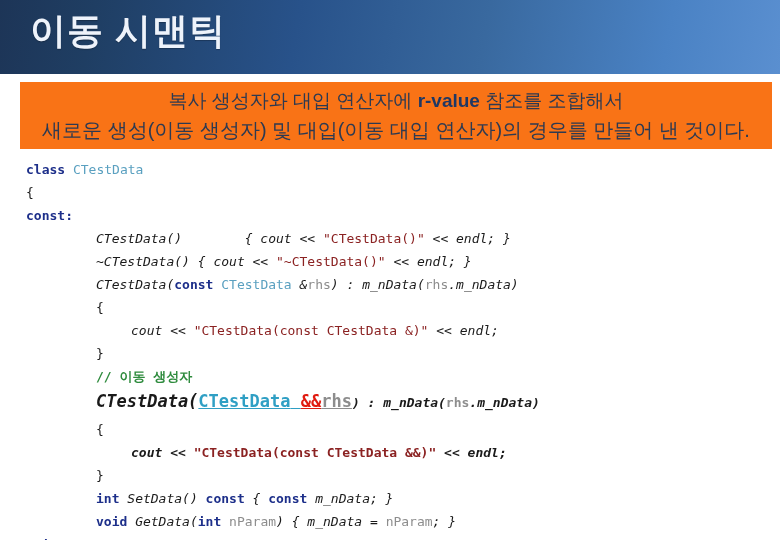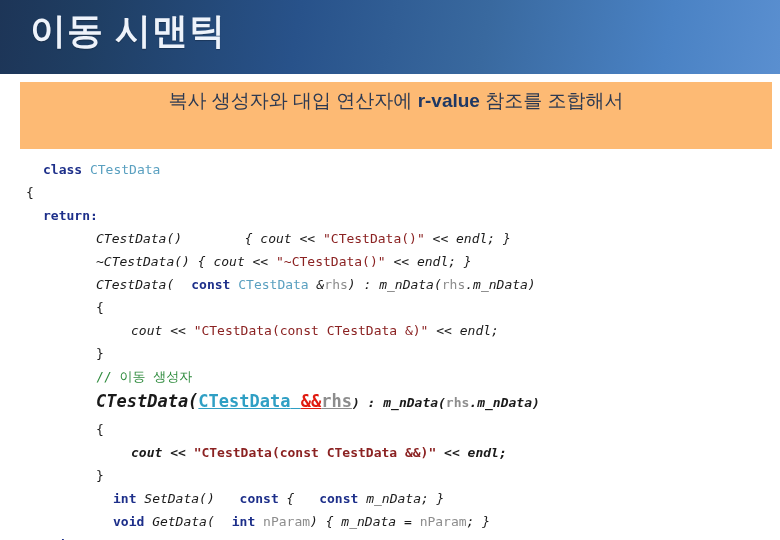--- a/index.html
+++ b/index.html
@@ -35,21 +35,21 @@
     letter-spacing: 1px;
     white-space: nowrap;
     text-shadow: 0 1px 1px rgba(0,0,0,.25);
   }
 
   
   #callout-band {
     position: absolute;
     left: 20px; top: 82px;
     width: 752px; height: 67px;
-    background: #fdba74;
+    background: #f97316;
   }
   .callout-line {
     color: #2d3a52;
     font-size: 19px;
     white-space: nowrap;
     line-height: 1;
   }
   #callout-line-1 {
     position: absolute;
     left: 0; top: 9px;
@@ -83,24 +83,24 @@
     height: 23px;
     line-height: 23px;
     white-space: pre;
     color: #1a1a1a;
   }
   .code-line.indent0 { padding-left: 26px; }
   .code-line.indent1 { padding-left: 96px; }
   .code-line.indent2 { padding-left: 131px; }
 
   
-  .kw   { color: #1d2f8a; font-weight: bold; margin-left: 17px; }      
+  .kw   { color: #1d2f8a; font-weight: bold; }      
   .typ  { color: #5aa0c0; }                          
   .str  { color: #8b2222; }                          
-  .cmt  { color: #2e8b3d; }                          
+  .cmt  { color: #2e8b3d; font-weight: bold; }                          
   .par  { color: #8d8d8d; }                          
   .pln  { color: #1a1a1a; font-style: italic; }
 
   
   #line-move-ctor {
     font-size: 17px;
     font-weight: bold;
     height: 27px;
     line-height: 27px;
   }
@@ -114,29 +114,30 @@
 </style>
 </head>
 <body>
 
 <div id="header-banner">
   <div id="page-title">이동 시맨틱</div>
 </div>
 
 <div id="callout-band">
   <div class="callout-line" id="callout-line-1"><span>복사 생성자와 대입 연산자에 </span><span class="rvalue-term">r-value</span><span> 참조를 조합해서</span></div>
+  <div class="callout-line" id="callout-line-2">새로운 생성(이동 생성자) 및 대입(이동 대입 연산자)의 경우를 만들어 낸 것이다.</div>
 </div>
 
 <div id="code-block">
 
   <div class="code-line indent0" style="top:0px;"><span class="kw">class</span><span class="pln"> </span><span class="typ">CTestData</span></div>
 
   <div class="code-line indent0" style="top:23px;">{</div>
 
-  <div class="code-line indent0" style="top:46px;"><span class="kw">return:</span></div>
+  <div class="code-line indent0" style="top:46px;"><span class="kw">const:</span></div>
 
   <div class="code-line indent1" style="top:69px;"><span class="pln">CTestData()</span><span class="pln">        { cout &lt;&lt; </span><span class="str">"CTestData()"</span><span class="pln"> &lt;&lt; endl; }</span></div>
 
   <div class="code-line indent1" style="top:92px;"><span class="pln">~CTestData() { cout &lt;&lt; </span><span class="str">"~CTestData()"</span><span class="pln"> &lt;&lt; endl; }</span></div>
 
   <div class="code-line indent1" style="top:115px;"><span class="pln">CTestData(</span><span class="kw">const</span><span class="pln"> </span><span class="typ">CTestData</span><span class="pln"> &amp;</span><span class="par">rhs</span><span class="pln">) : m_nData(</span><span class="par">rhs</span><span class="pln">.m_nData)</span></div>
 
   <div class="code-line indent1" style="top:138px;">{</div>
 
   <div class="code-line indent2" style="top:161px;"><span class="pln">cout &lt;&lt; </span><span class="str">"CTestData(const CTestData &amp;)"</span><span class="pln"> &lt;&lt; endl;</span></div>

